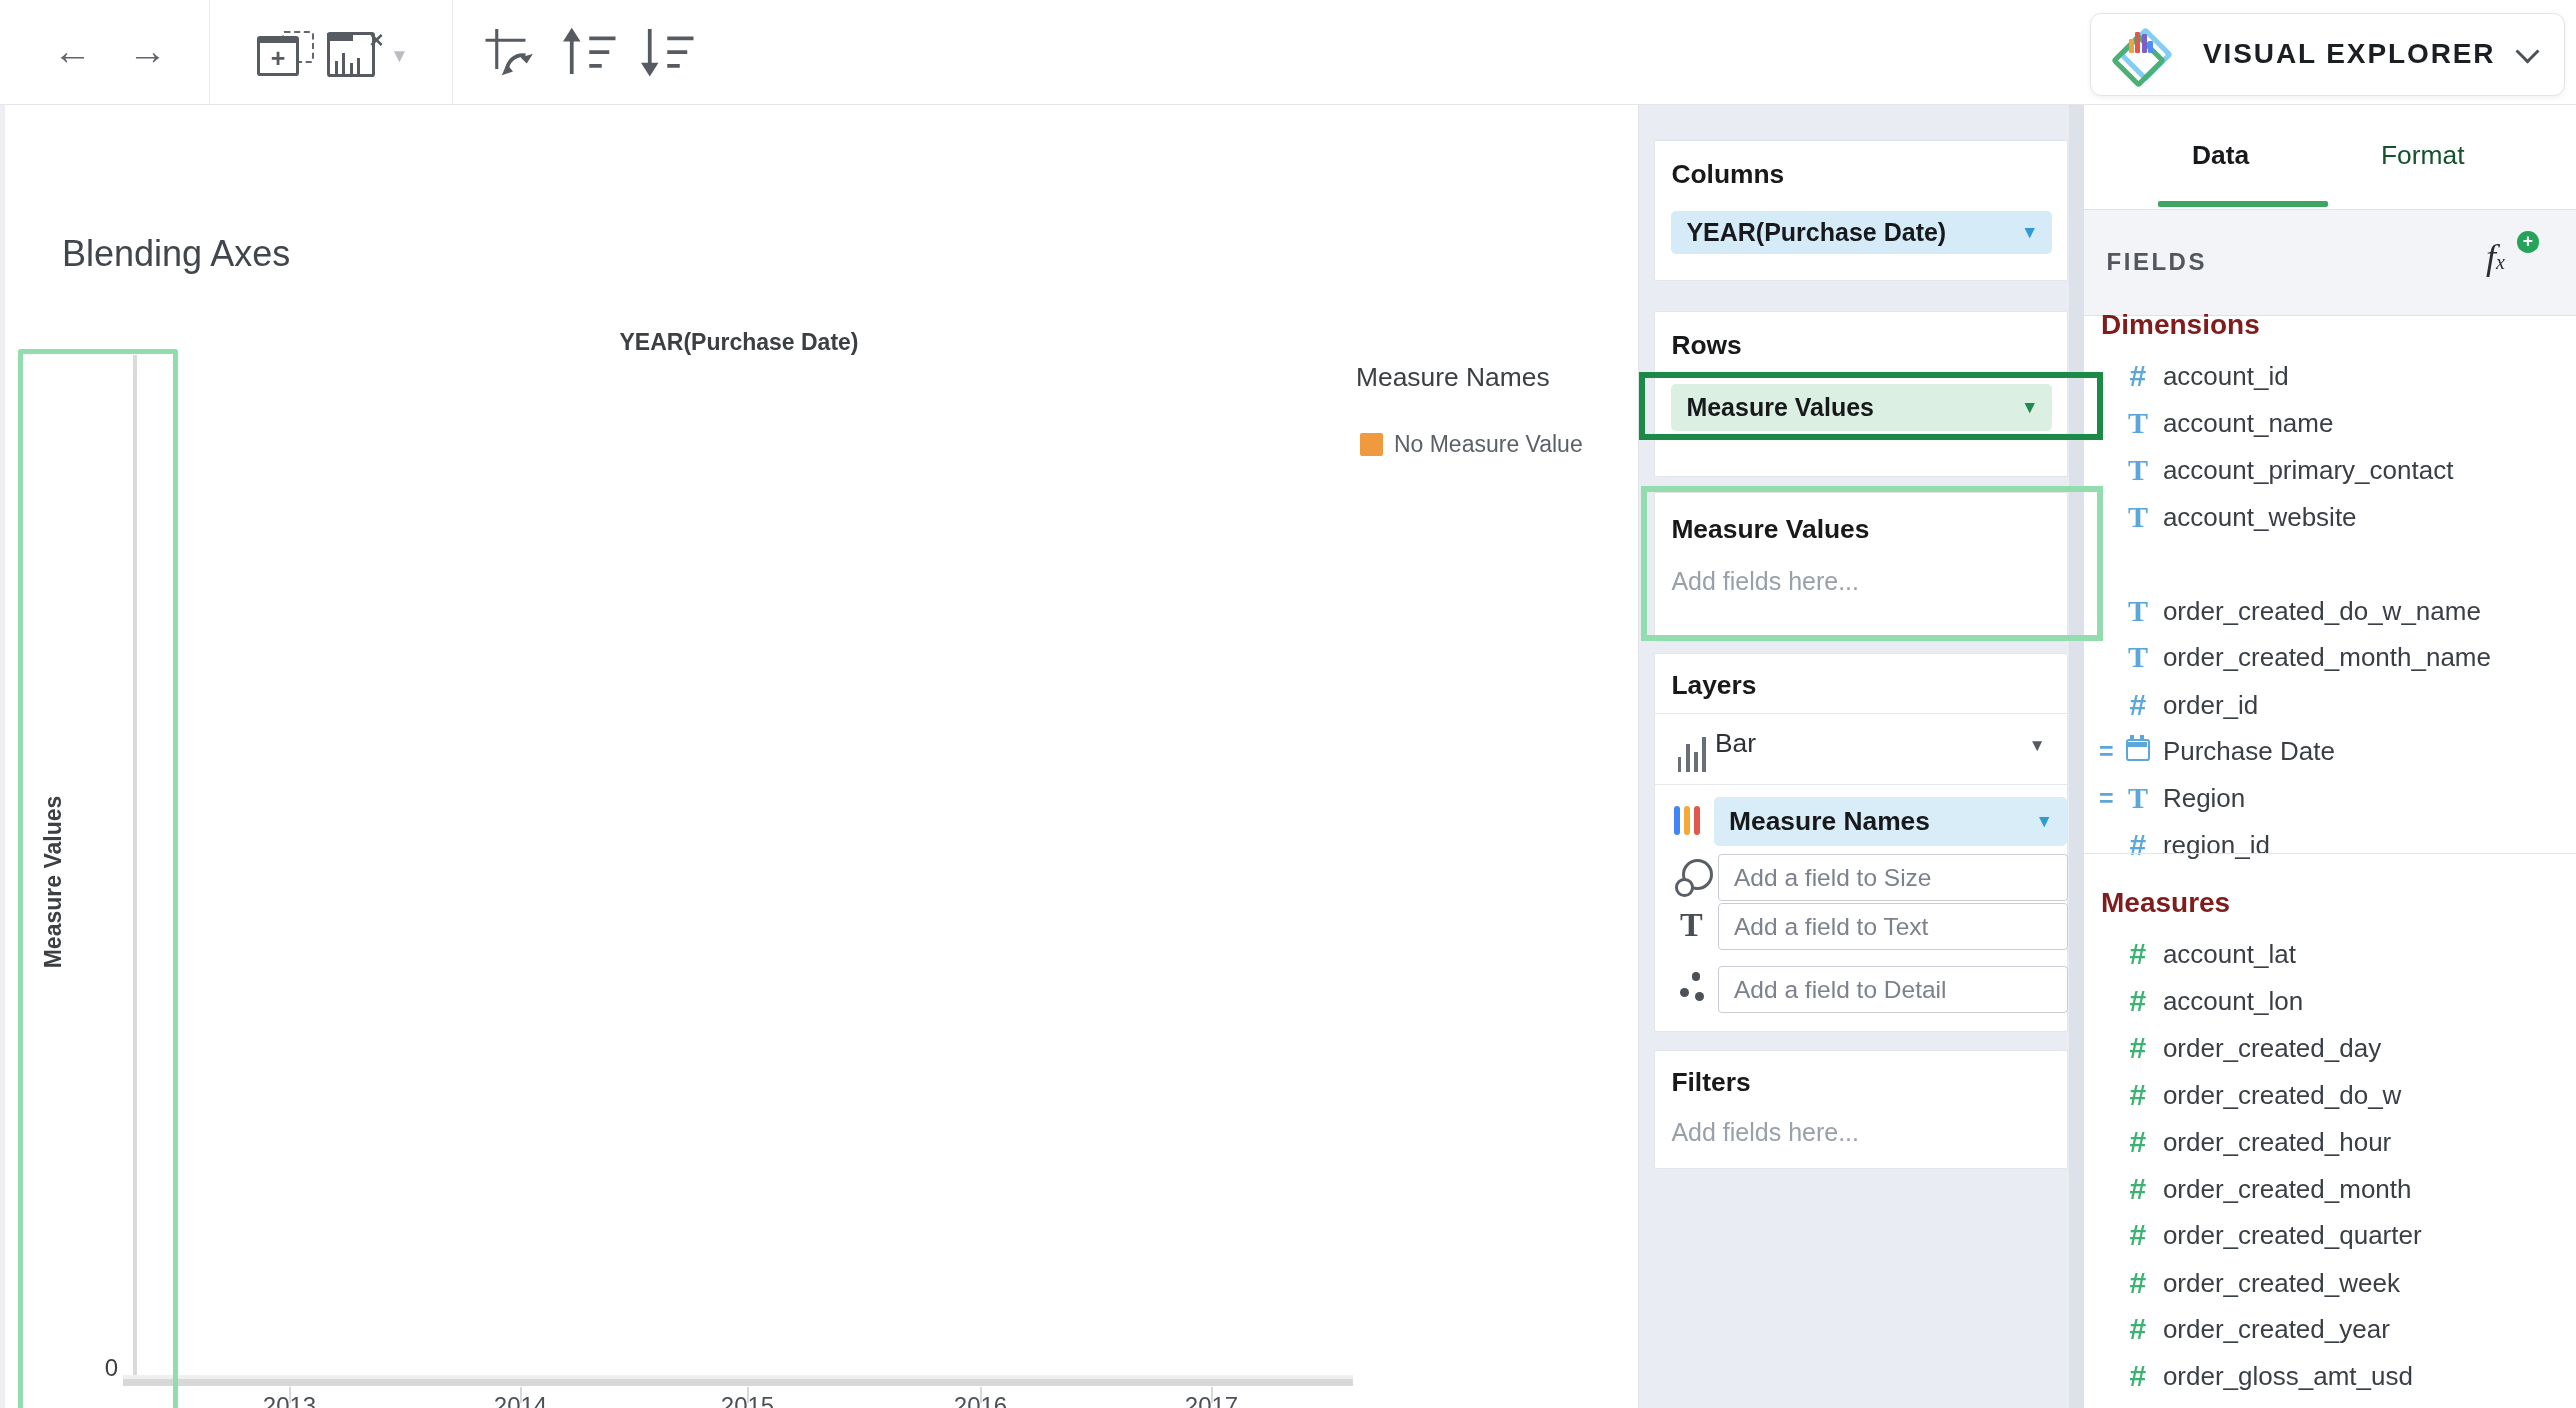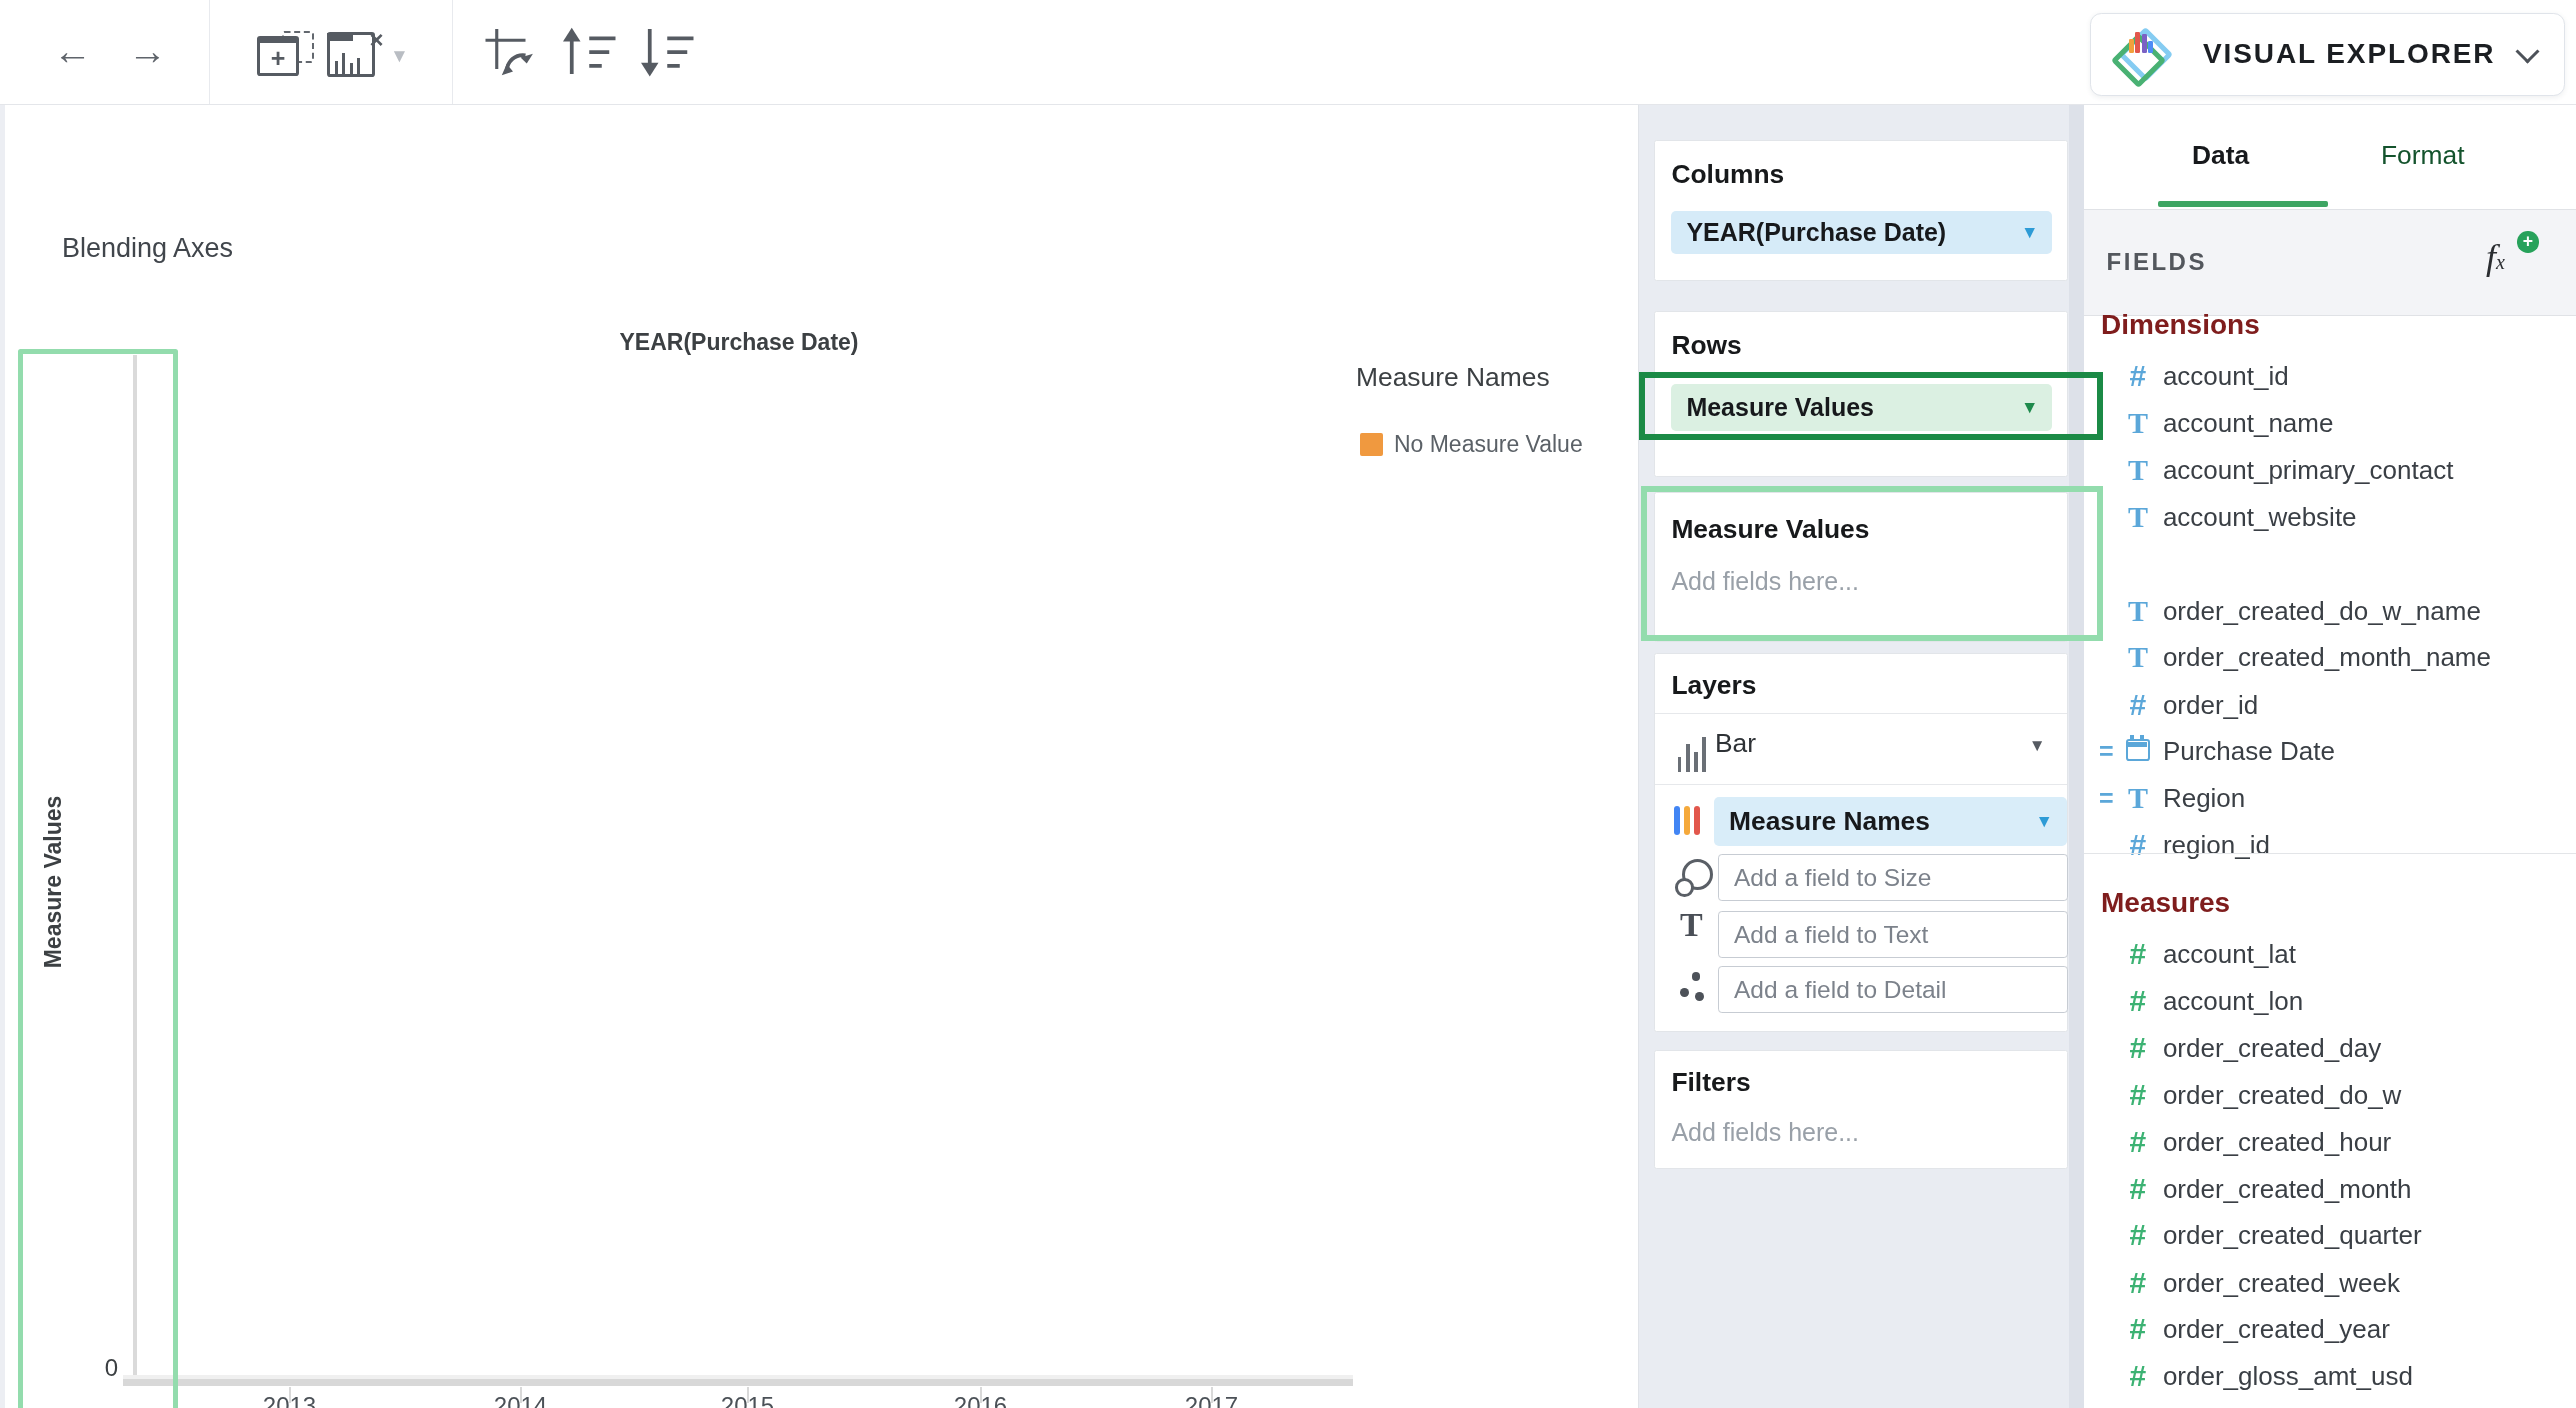--- a/index.html
+++ b/index.html
@@ -31,21 +31,21 @@
   .ve-logo .dia{position:absolute;width:29px;height:29px;border:5.7px solid #49b173;transform:rotate(45deg);border-radius:3.8px;left:8.8px;top:14px;}
   .ve-logo .dia2{position:absolute;width:29px;height:29px;border:5.7px solid #85ccf2;transform:rotate(45deg);border-radius:3.8px;left:16.4px;top:7.5px;}
   .ve-logo .bars{position:absolute;left:19px;top:5px;display:flex;align-items:flex-end;gap:1.3px;}
   .ve-logo .bars i{display:block;width:5px;border-radius:1.3px;}
   .ve-label{margin-left:33px;font-size:28px;font-weight:bold;letter-spacing:1.9px;color:#1b1e22;}
   .ve-chev{position:absolute;right:28px;top:29px;width:14px;height:14px;border-right:3.8px solid #4d5259;border-bottom:3.8px solid #4d5259;transform:rotate(45deg);}
 
   
   .chart-panel{position:absolute;left:0;top:105px;width:1638px;height:1303px;background:#fff;}
   .left-strip{position:absolute;left:0;top:0;width:5px;height:1303px;background:#eceef3;}
-  .chart-title{position:absolute;left:62px;top:128px;font-size:27px;font-weight:400;color:#41464c;}
+  .chart-title{position:absolute;left:62px;top:128px;font-size:36px;font-weight:400;color:#41464c;}
   .xaxis-title{position:absolute;left:582px;top:224px;width:314px;text-align:center;font-size:23px;font-weight:bold;color:#3c4043;}
   .legend-title{position:absolute;left:1356px;top:257px;font-size:26.4px;color:#3c4043;}
   .legend-item{position:absolute;left:1360px;top:326px;display:flex;align-items:center;}
   .legend-swatch{width:22.6px;height:22.6px;background:#F0993F;border-radius:1.9px;}
   .legend-label{margin-left:11.3px;font-size:23px;color:#5b6167;}
   .green-rect-axis{position:absolute;left:17.6px;top:244px;width:150px;height:1055px;border:5.7px solid #93DCAD;border-radius:2.5px;z-index:3;}
   .yaxis-label{position:absolute;left:53px;top:777px;transform:translate(-50%,-50%) rotate(-90deg);
                font-size:23px;font-weight:bold;color:#3c4043;white-space:nowrap;}
   .yaxis-line{position:absolute;left:133px;top:250px;width:3.8px;height:1025px;background:#dadada;}
   .xaxis-line{position:absolute;left:123px;top:1270px;width:1230px;height:11.3px;
@@ -248,21 +248,21 @@
       <span class="ptext" style="font-size:26.4px;">Measure Names</span>
       <span class="pcaret" style="color:#2E9BD6;">▼</span>
     </div>
 
     <div class="size-icon" style="left:20px;top:205px;"></div>
     <div class="input-box" style="top:200px;">
       <span class="ph">Add a field to Size</span>
     </div>
 
     <div class="text-icon" style="left:25px;top:252px;">T</div>
-    <div class="input-box" style="top:257px;text-align:right;">
+    <div class="input-box" style="top:249px;text-align:right;">
       <span class="ph">Add a field to Text</span>
     </div>
 
     <div class="detail-icon" style="left:22.6px;top:318px;">
       <i style="left:14px;top:0;"></i>
         <i style="left:2.5px;top:16.4px;"></i>
         <i style="left:17.6px;top:20px;"></i>
     </div>
     <div class="input-box" style="top:312px;">
       <span class="ph">Add a field to Detail</span>

